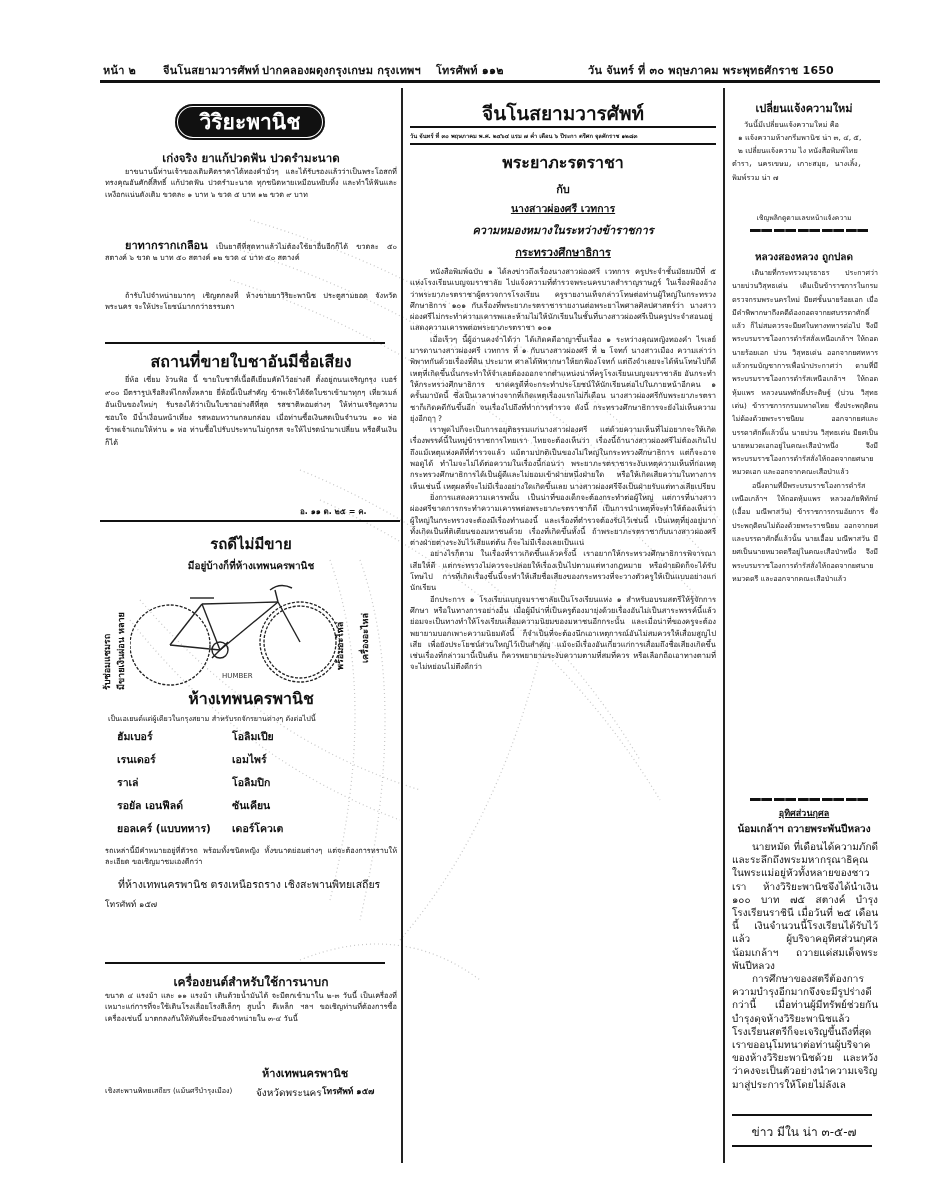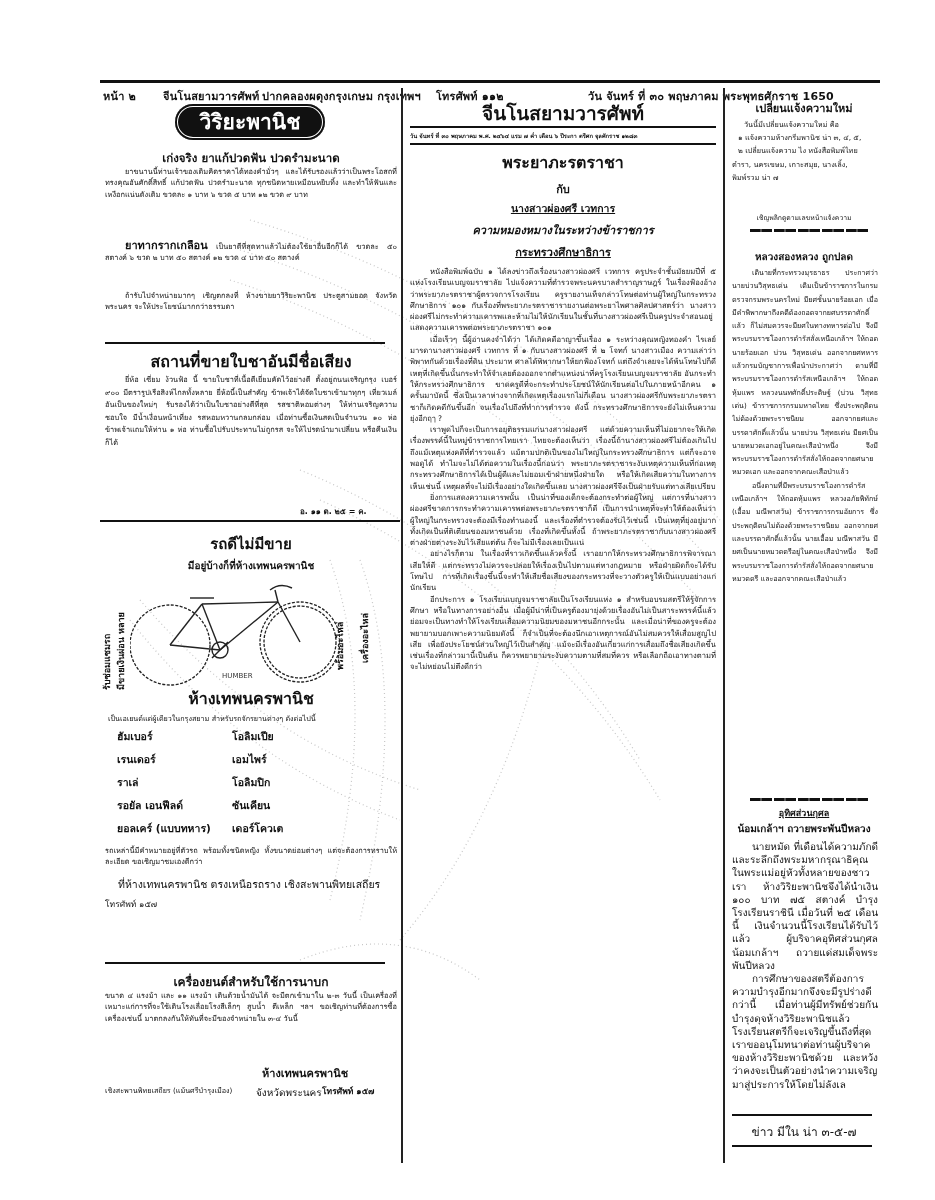--- a/index.html
+++ b/index.html
@@ -1,19 +1,19 @@
 <!DOCTYPE html>
 <html><head>
 <meta charset="utf-8">
 <style>
   html,body{margin:0;padding:0;}
   body{width:935px;height:1200px;background:#fff;position:relative;overflow:hidden;color:#111;
        font-family:"DejaVu Sans","Liberation Sans",sans-serif;}
   .abs{position:absolute;}
-  .hdr{top:61px;font-size:11px;white-space:nowrap;font-weight:bold;letter-spacing:0.2px;margin-top:26px;}
+  .hdr{top:61px;font-size:11px;white-space:nowrap;font-weight:bold;letter-spacing:0.2px;}
   .rule{position:absolute;background:#111;}
   .vrule{position:absolute;background:#222;width:1.6px;}
   .center-t{text-align:center;white-space:nowrap;}
   .body{font-size:7.4px;line-height:11.3px;text-align:justify;overflow:hidden;}
   .body p{margin:0;text-indent:20px;}
   .logo{left:175px;top:104px;width:150px;height:36px;background:#111;border-radius:18px;color:#fff;
         font-family:"DejaVu Serif",serif;font-size:21px;font-weight:bold;text-align:center;line-height:36px;
         box-shadow:inset 0 0 0 2px #111,inset 0 0 0 3px #fff;}
   .bold{font-weight:bold;}
   .ul{text-decoration:underline;}
@@ -153,21 +153,21 @@
     <p>อีกประการ ๑ โรงเรียนเบญจมราชาลัยเป็นโรงเรียนแห่ง ๑ สำหรับอบรมสตรีให้รู้จักการศึกษา หรือในทางการอย่างอื่น เมื่อผู้มีน่าที่เป็นครูต้องมายุ่งด้วยเรื่องอันไม่เป็นสาระพรรค์นี้แล้ว ย่อมจะเป็นทางทำให้โรงเรียนเสื่อมความนิยมของมหาชนอีกกระนั้น และเมื่อน่าที่ของครูจะต้องพยายามบอกเพาะความนิยมดังนี้ ก็จำเป็นที่จะต้องนึกเอาเหตุการณ์อันไม่สมควรให้เสื่อมสูญไปเสีย เพื่อยังประโยชน์ส่วนใหญ่ไว้เป็นสำคัญ แม้จะมีเรื่องอันเกี่ยวแก่การเสื่อมถึงชื่อเสียงเกิดขึ้น เช่นเรื่องที่กล่าวมานี้เป็นต้น ก็ควรพยายามระงับความตามที่สมที่ควร หรือเลือกถือเอาทางตามที่จะไม่หย่อนไม่ตึงดีกว่า</p>
   </div>
 </div>
 
 <div>
   <div class="abs center-t bold" style="left:730px;top:99px;width:148px;font-size:11px;">เปลี่ยนแจ้งความใหม่</div>
   <div class="abs" style="left:732px;top:118px;width:146px;font-size:7.3px;line-height:13.2px;">
     <div style="text-indent:12px;white-space:nowrap;">วันนี้มีเปลี่ยนแจ้งความใหม่ คือ</div>
     <div style="text-indent:6px;white-space:nowrap;">๑ แจ้งความห้างกรีมพานิช น่า ๓, ๔, ๕,</div>
     <div style="text-indent:6px;white-space:nowrap;">๒ เปลี่ยนแจ้งความ ไง หนังสือพิมพ์ไทย</div>
-    <div style="white-space:nowrap;">ตำรา, นครเขษม, เกาะสมุย, นางเลิ้ง,</div>
+    <div style="white-space:nowrap;font-family:Liberation Mono, monospace;">ตำรา, นครเขษม, เกาะสมุย, นางเลิ้ง,</div>
     <div style="white-space:nowrap;">พิมพ์รวม น่า ๗</div>
   </div>
   <div class="abs center-t" style="left:730px;top:212px;width:148px;font-size:6.8px;">เชิญพลิกดูตามเลขหน้าแจ้งความ</div>
   <div class="deco" style="left:750px;top:229px;width:118px;"></div>
 
   <div class="abs center-t bold" style="left:730px;top:249px;width:148px;font-size:10px;">หลวงสองหลวง ถูกปลด</div>
   <div class="abs body" style="left:732px;top:266px;width:146px;height:525px;line-height:13.3px;font-size:7.1px;">
     <p>เดินายที่กระทรวงมุรธาธร ประกาศว่า นายบ่วนวิสุทธเด่น เดิมเป็นข้าราชการในกรมตรวจกรมพระนครใหม่ มียศชั้นนายร้อยเอก เมื่อมีคำพิพากษาถึงคดีต้องถอดจากยศบรรดาศักดิ์แล้ว ก็ไม่สมควรจะมียศในทางทหารต่อไป จึงมีพระบรมราชโองการดำรัสสั่งเหนือเกล้าฯ ให้ถอดนายร้อยเอก บ่วน วิสุทธเด่น ออกจากยศทหาร แล้วกรมบัญชาการเพื่อนำประกาศว่า ตามที่มีพระบรมราชโองการดำรัสเหนือเกล้าฯ ให้ถอดหุ้มแพร หลวงนนทศักดิ์ประดิษฐ์ (บ่วน วิสุทธเด่น) ข้าราชการกรมมหาดไทย ซึ่งประพฤติตนไม่ต้องด้วยพระราชนิยม ออกจากยศและบรรดาศักดิ์แล้วนั้น นายบ่วน วิสุทธเด่น มียศเป็นนายหมวดเอกอยู่ในคณะเสือป่าหนึ่ง จึงมีพระบรมราชโองการดำรัสสั่งให้ถอดจากยศนายหมวดเอก และออกจากคณะเสือป่าแล้ว</p>
     <p>อนึ่งตามที่มีพระบรมราชโองการดำรัสเหนือเกล้าฯ ให้ถอดหุ้มแพร หลวงอภัยพิทักษ์ (เอื้อม มณีพาสวัน) ข้าราชการกรมอัยการ ซึ่งประพฤติตนไม่ต้องด้วยพระราชนิยม ออกจากยศและบรรดาศักดิ์แล้วนั้น นายเอื้อม มณีพาสวัน มียศเป็นนายหมวดตรีอยู่ในคณะเสือป่าหนึ่ง จึงมีพระบรมราชโองการดำรัสสั่งให้ถอดจากยศนายหมวดตรี และออกจากคณะเสือป่าแล้ว</p>
   </div>

